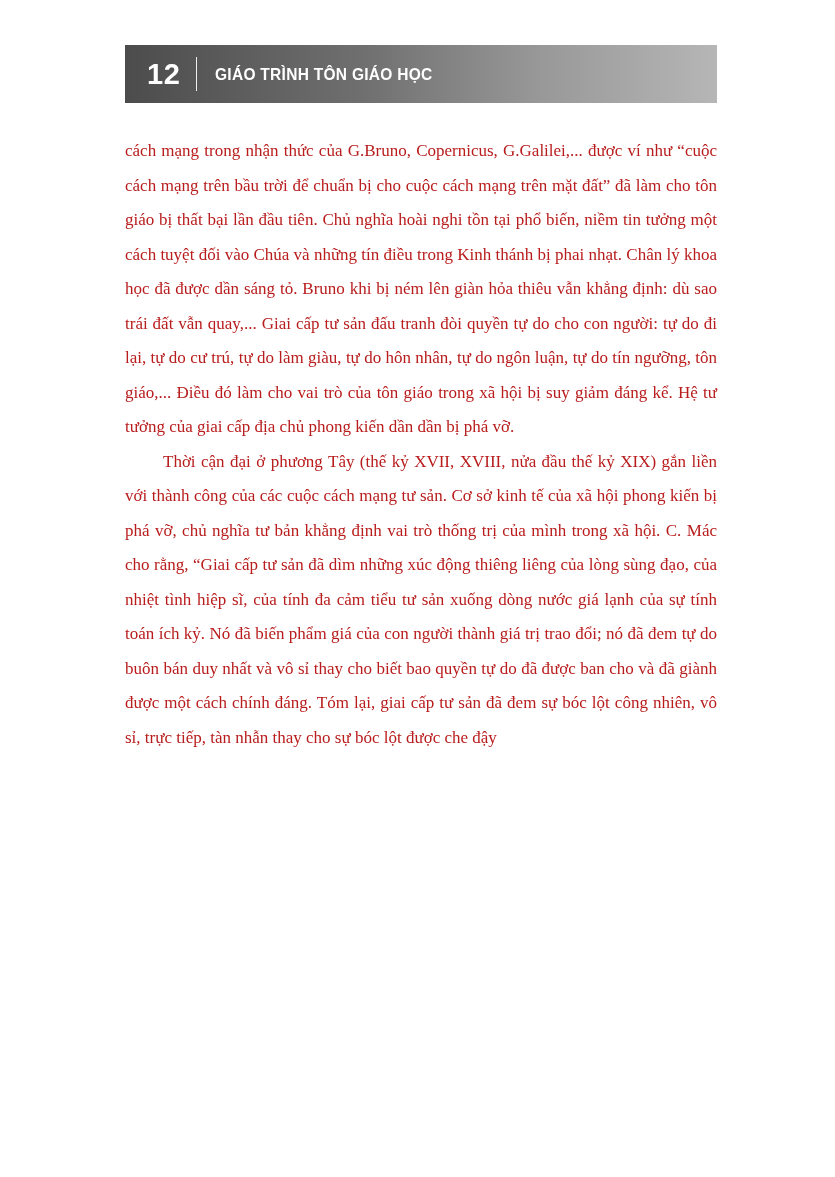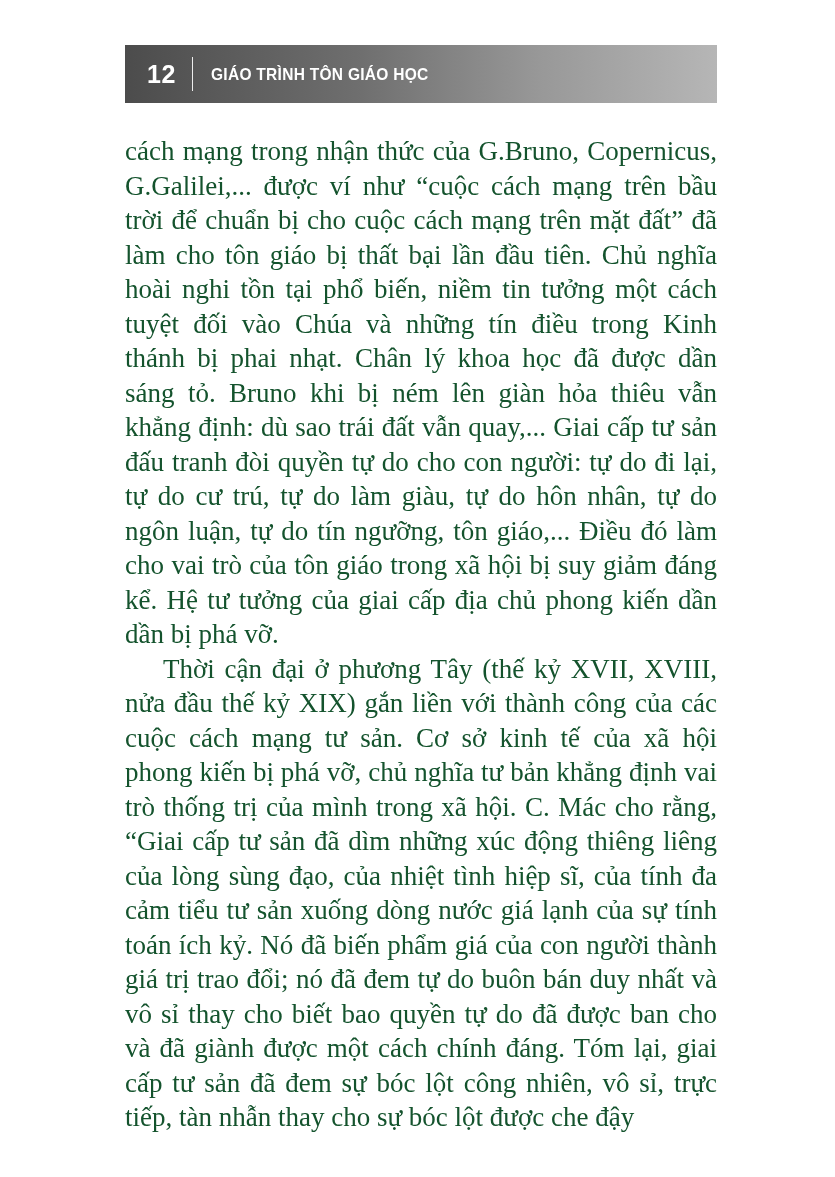--- a/index.html
+++ b/index.html
@@ -25,21 +25,21 @@
     background: linear-gradient(to right, #4c4c4c 0%, #6f6f6f 40%, #989898 70%, #b6b6b6 100%);
     display: flex;
     align-items: center;
     padding-left: 22px;
     box-sizing: border-box;
   }
   .page-number {
     color: #ffffff;
     font-family: "Liberation Sans", sans-serif;
     font-weight: bold;
-    font-size: 25px;
+    font-size: 29px;
     letter-spacing: 0.5px;
     line-height: 1;
   }
   .header-divider {
     width: 1px;
     height: 34px;
     background: #ededed;
     margin: 0 18px 0 16px;
     flex: 0 0 auto;
   }
@@ -48,22 +48,22 @@
     font-family: "Liberation Sans", sans-serif;
     font-weight: bold;
     font-size: 16.5px;
     letter-spacing: 0.3px;
     white-space: nowrap;
     transform: scaleX(0.94);
     transform-origin: left center;
   }
   .page-body {
     margin-top: 31px;
-    color: #14532d;
-    font-size: 27px;
+    color: #b91c1c;
+    font-size: 17px;
     line-height: 34.5px;
     text-align: justify;
   }
   .para {
     margin: 0;
     padding: 0;
   }
   .para.indented {
     text-indent: 38px;
   }

